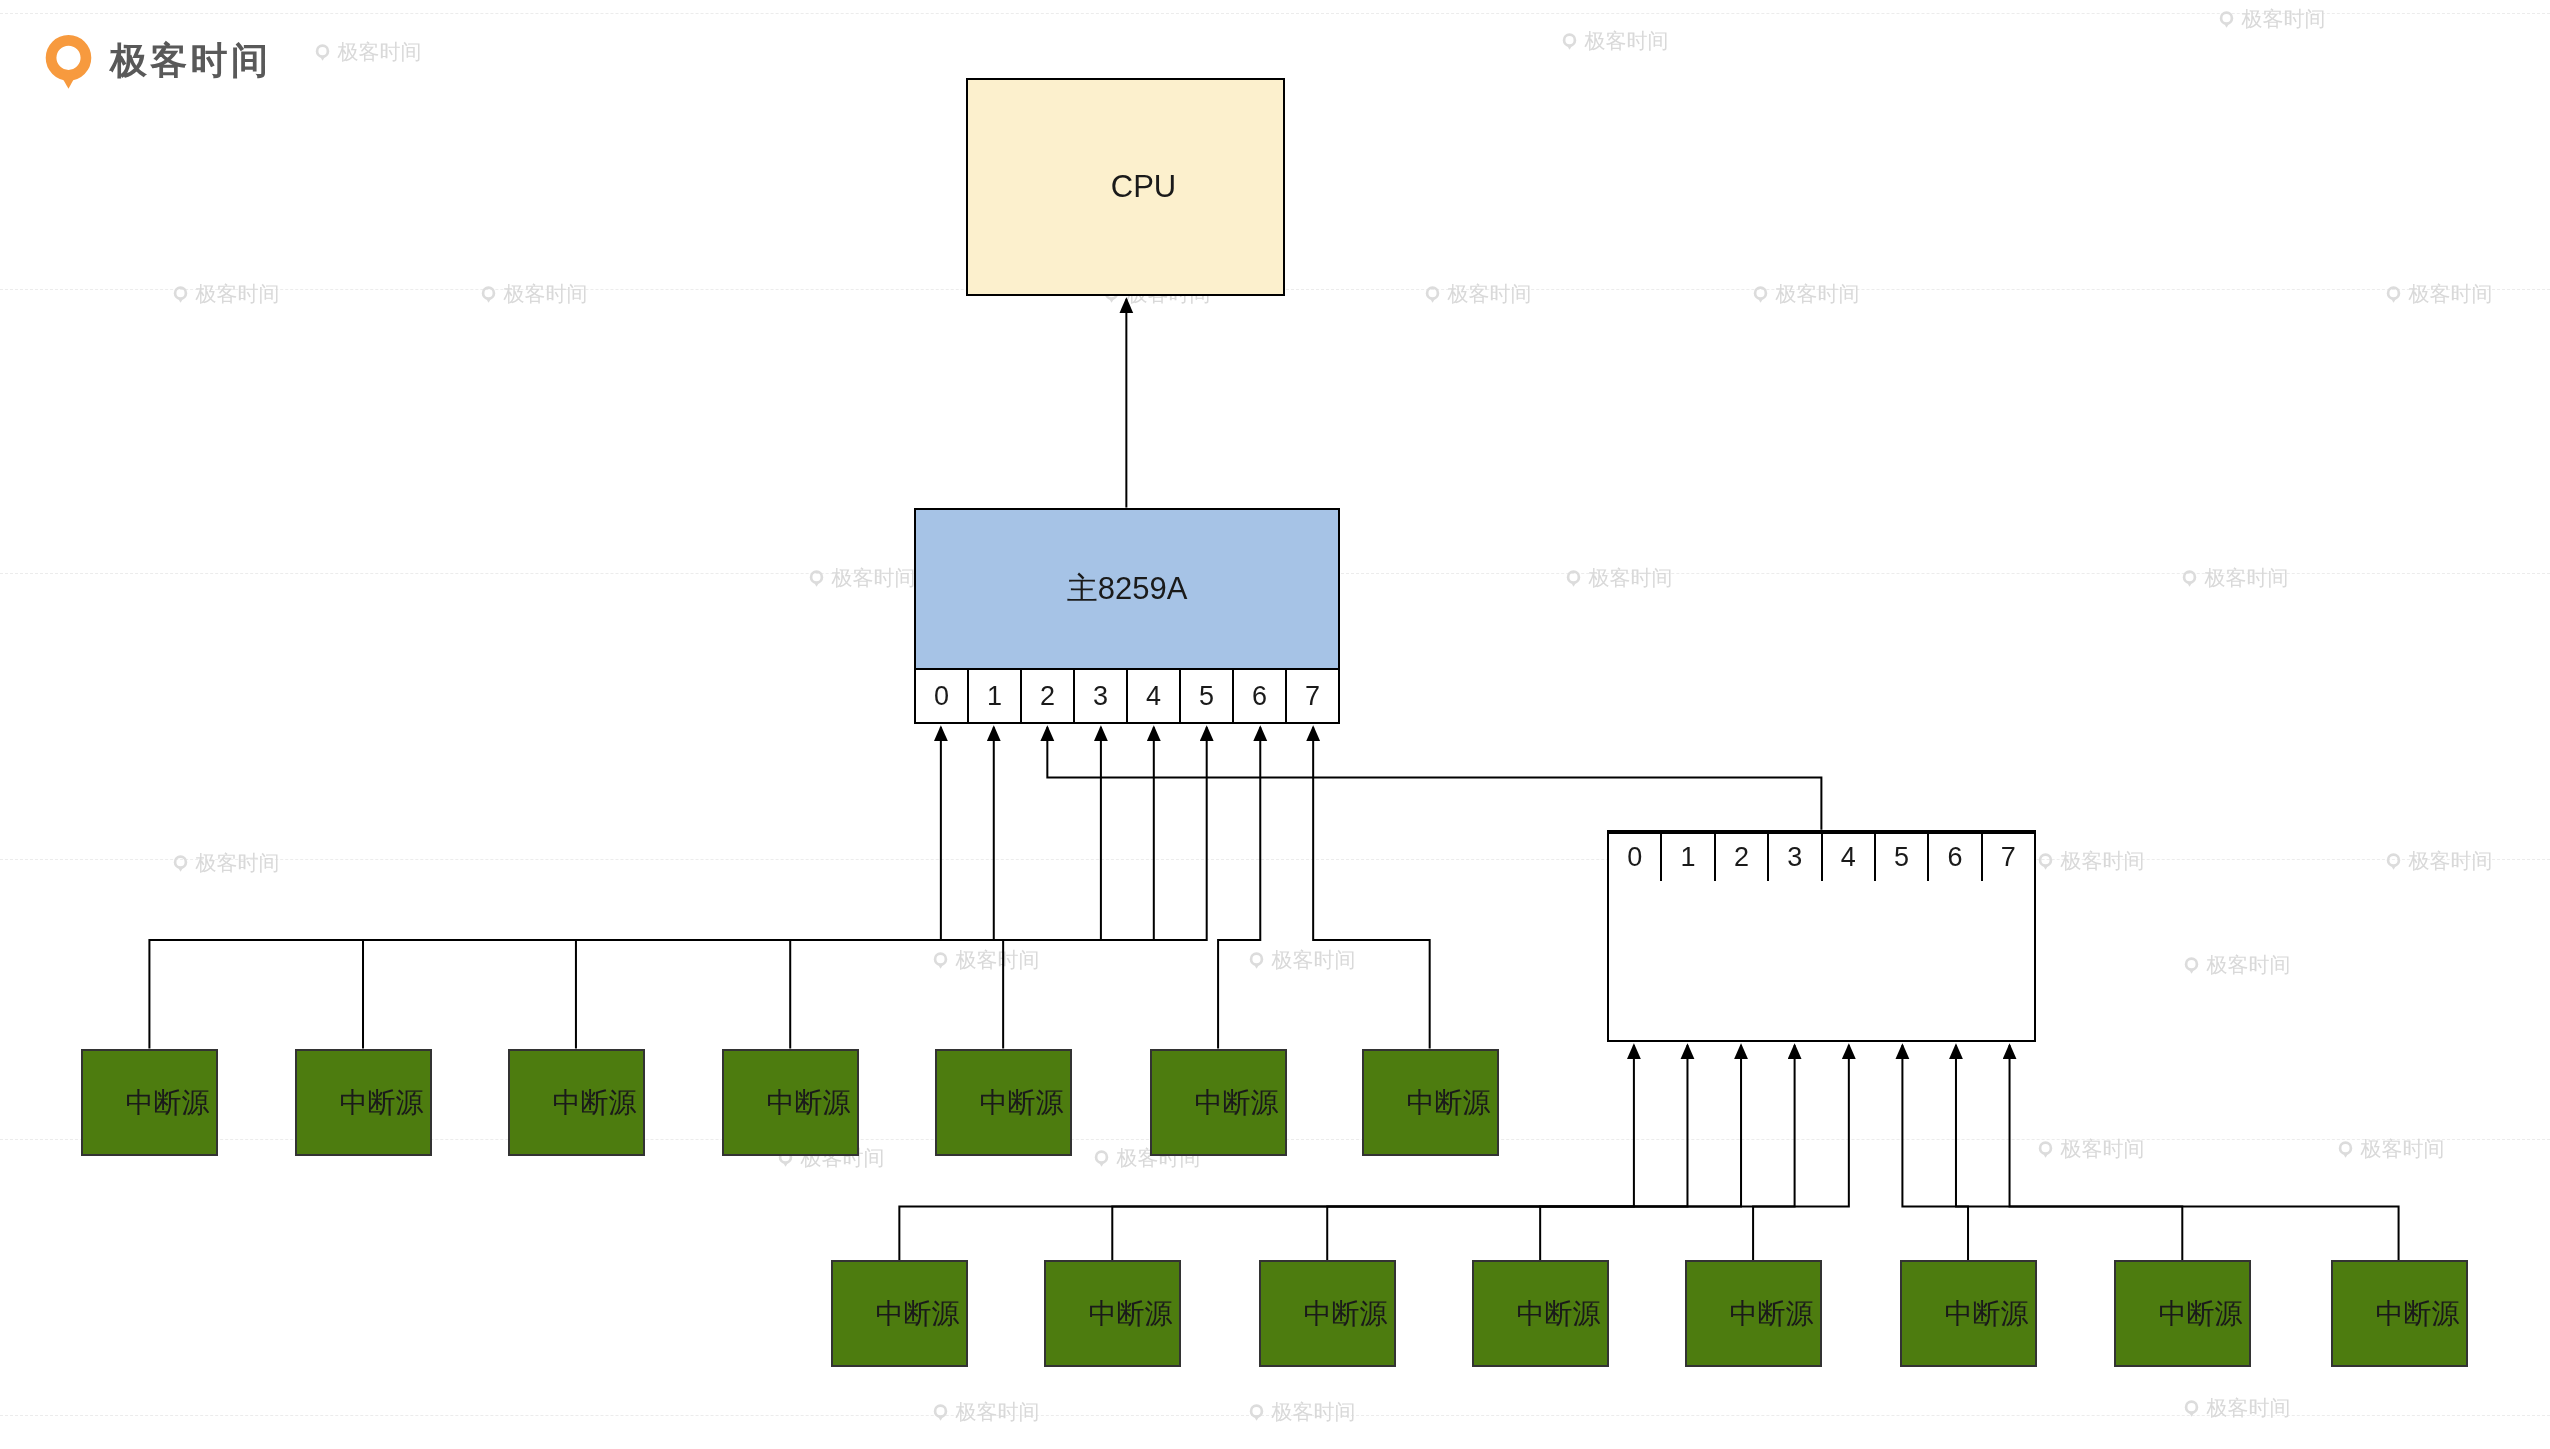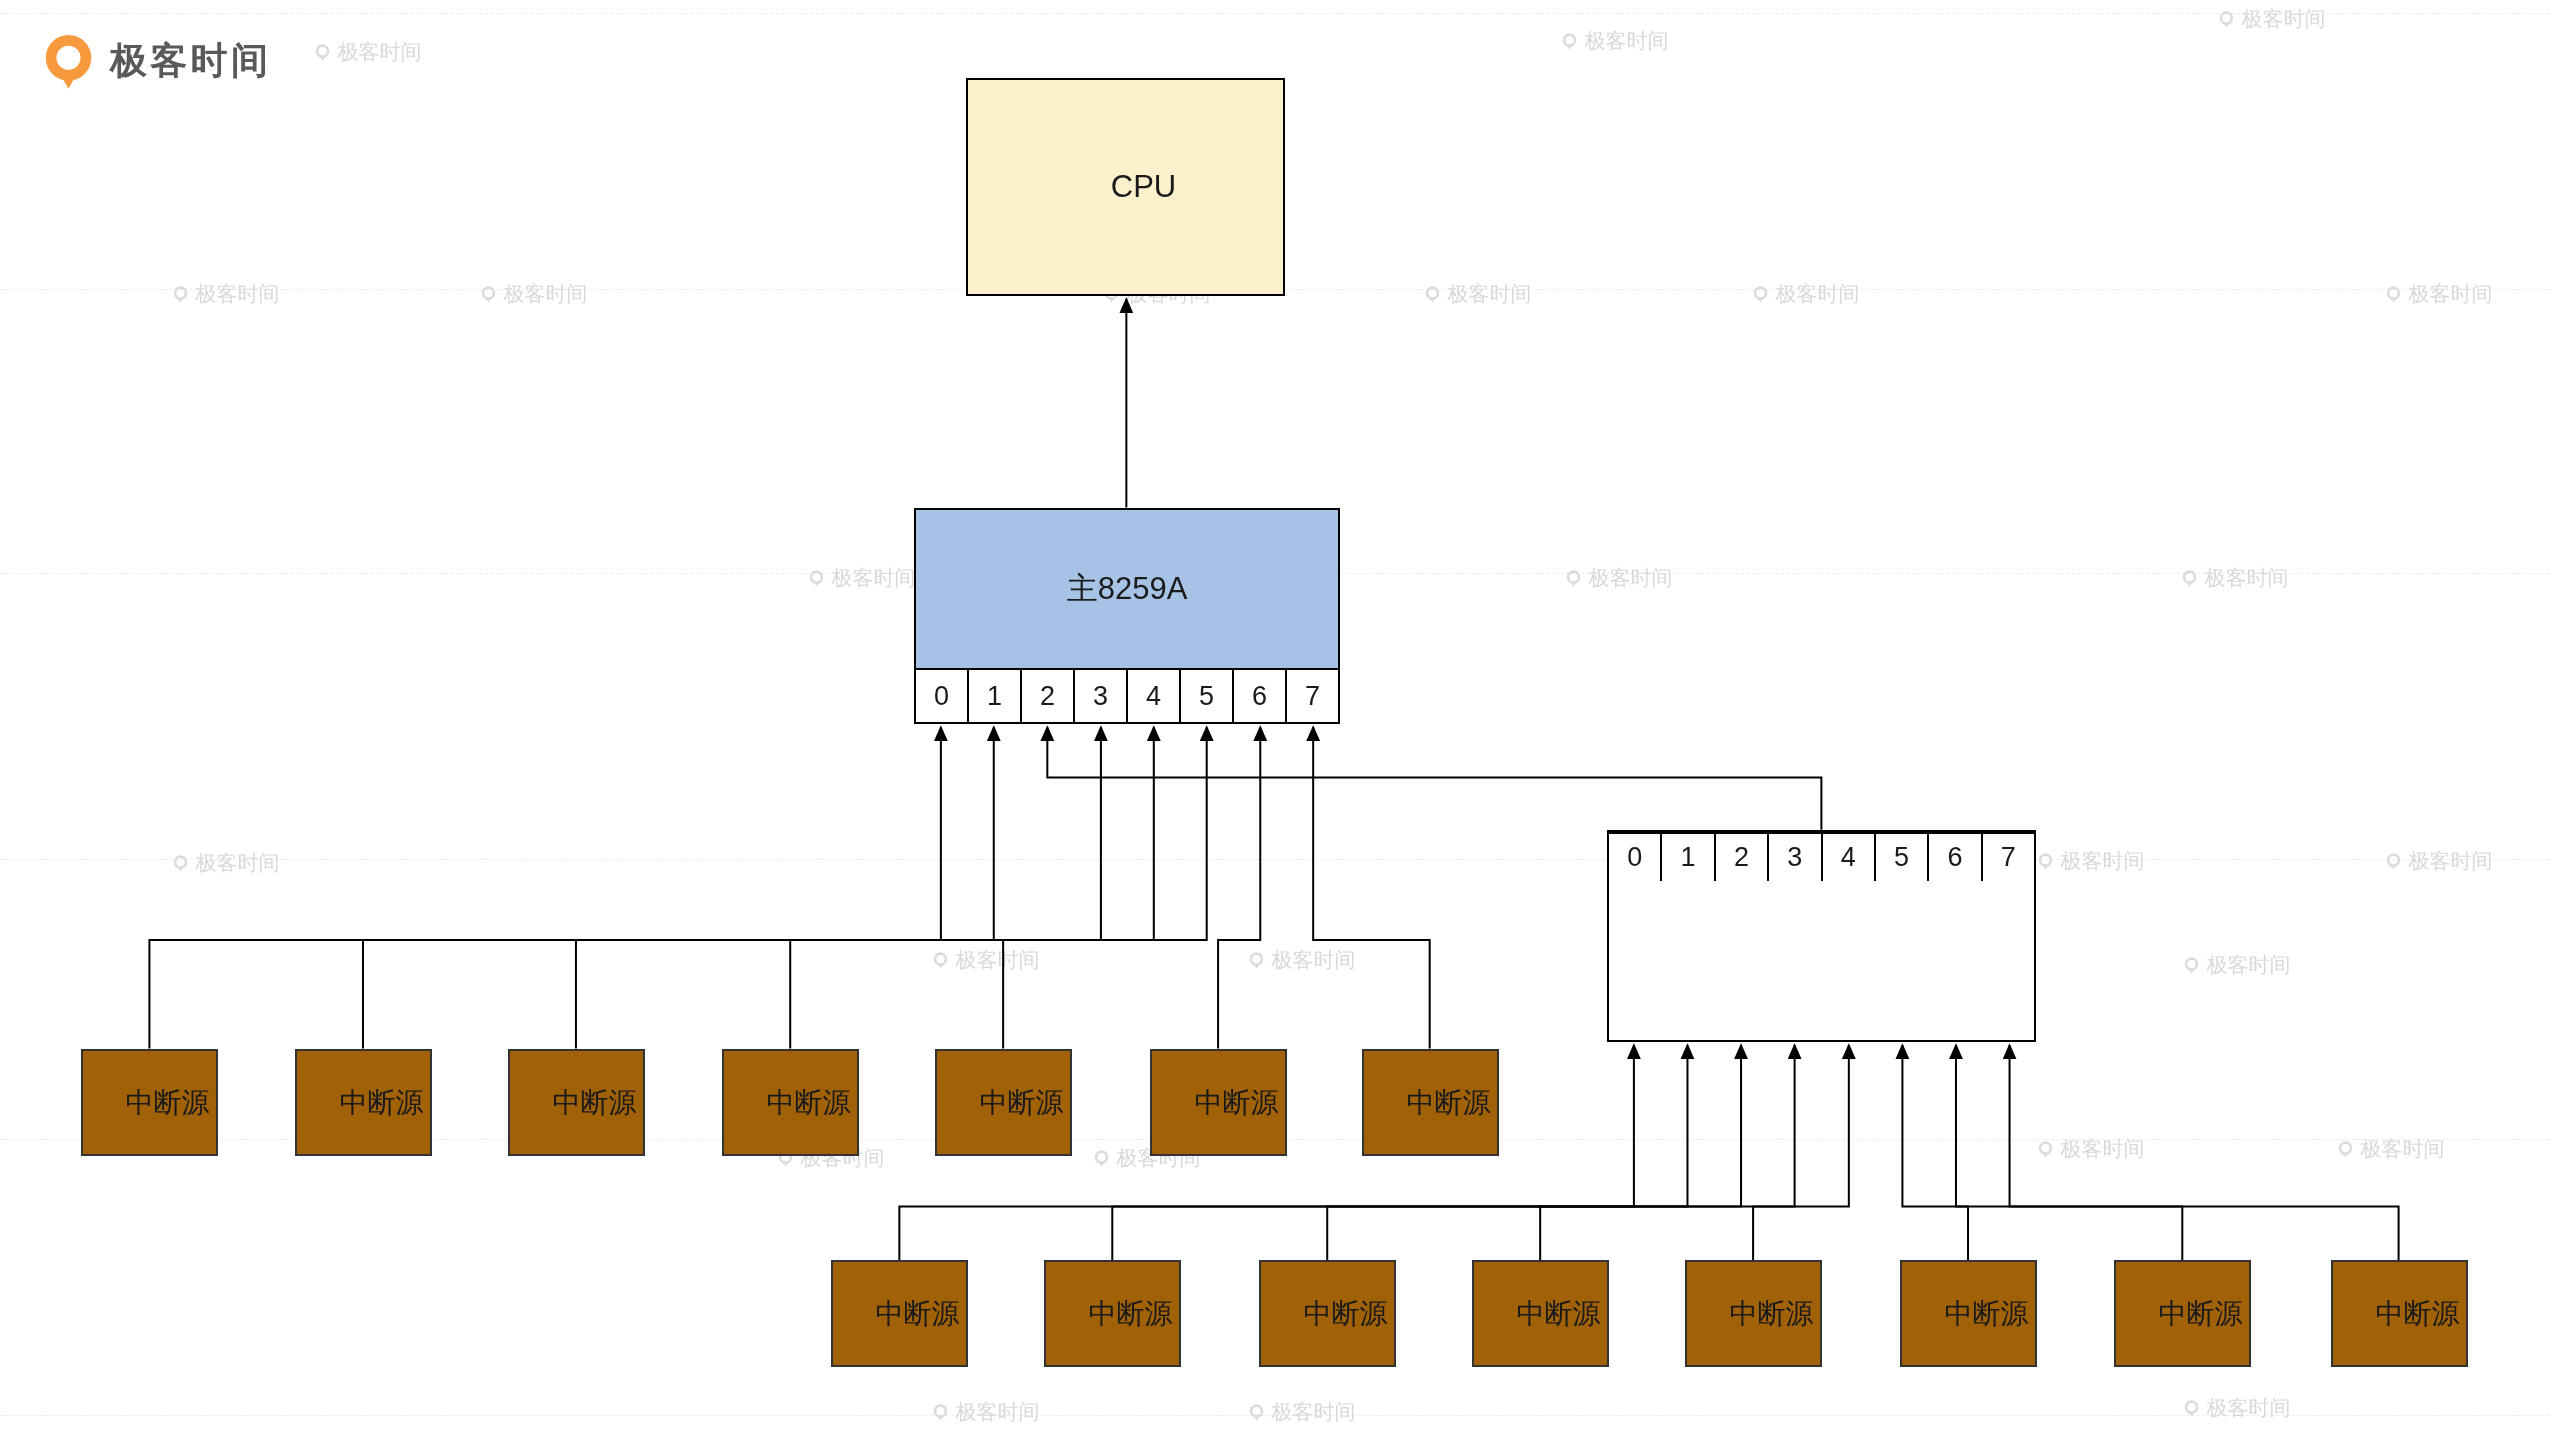--- a/index.html
+++ b/index.html
@@ -24,21 +24,21 @@
 
   
   .box{position:absolute;box-sizing:border-box;border:2px solid #000;
        display:flex;align-items:center;justify-content:center;text-align:center;padding-left:36px;}
   .cpu{background:#fcf0cd;font-size:31px;}
   .ctrl{position:absolute;box-sizing:border-box;border:2px solid #000;display:flex;flex-direction:column;}
   .ctrl-label{flex:1;background:#a6c3e6;display:flex;align-items:center;justify-content:center;font-size:31px;}
   .pins{display:flex;background:#ffffff;border-top:2px solid #000;}
   .pin{flex:1;display:flex;align-items:center;justify-content:center;font-size:27px;}
   .pin + .pin{border-left:2px solid #000;}
-  .src{background:#a16207;border:2px solid #333;width:137px;height:107px;font-size:28px;}
+  .src{background:#4d7c0f;border:2px solid #333;width:137px;height:107px;font-size:28px;}
 </style>
 </head>
 <body>
 
 <div class="canvas">
 
   <div class="gridline" style="top:12.7px"></div>
   <div class="gridline" style="top:289px"></div>
   <div class="gridline" style="top:573px"></div>
   <div class="gridline" style="top:859px"></div>

